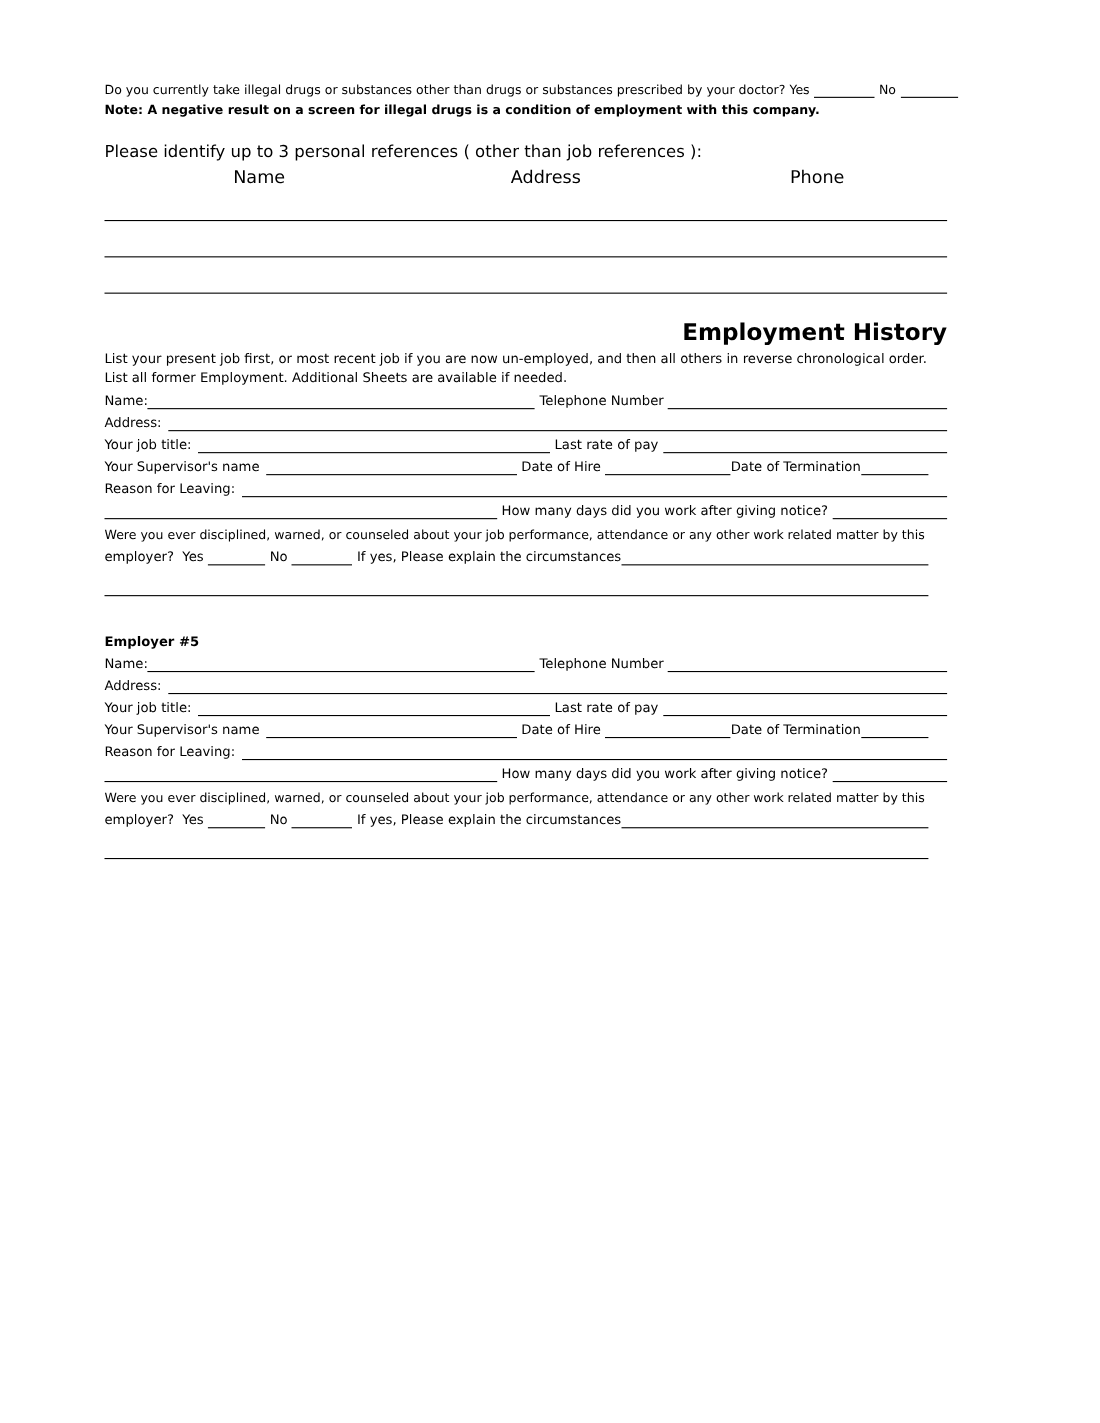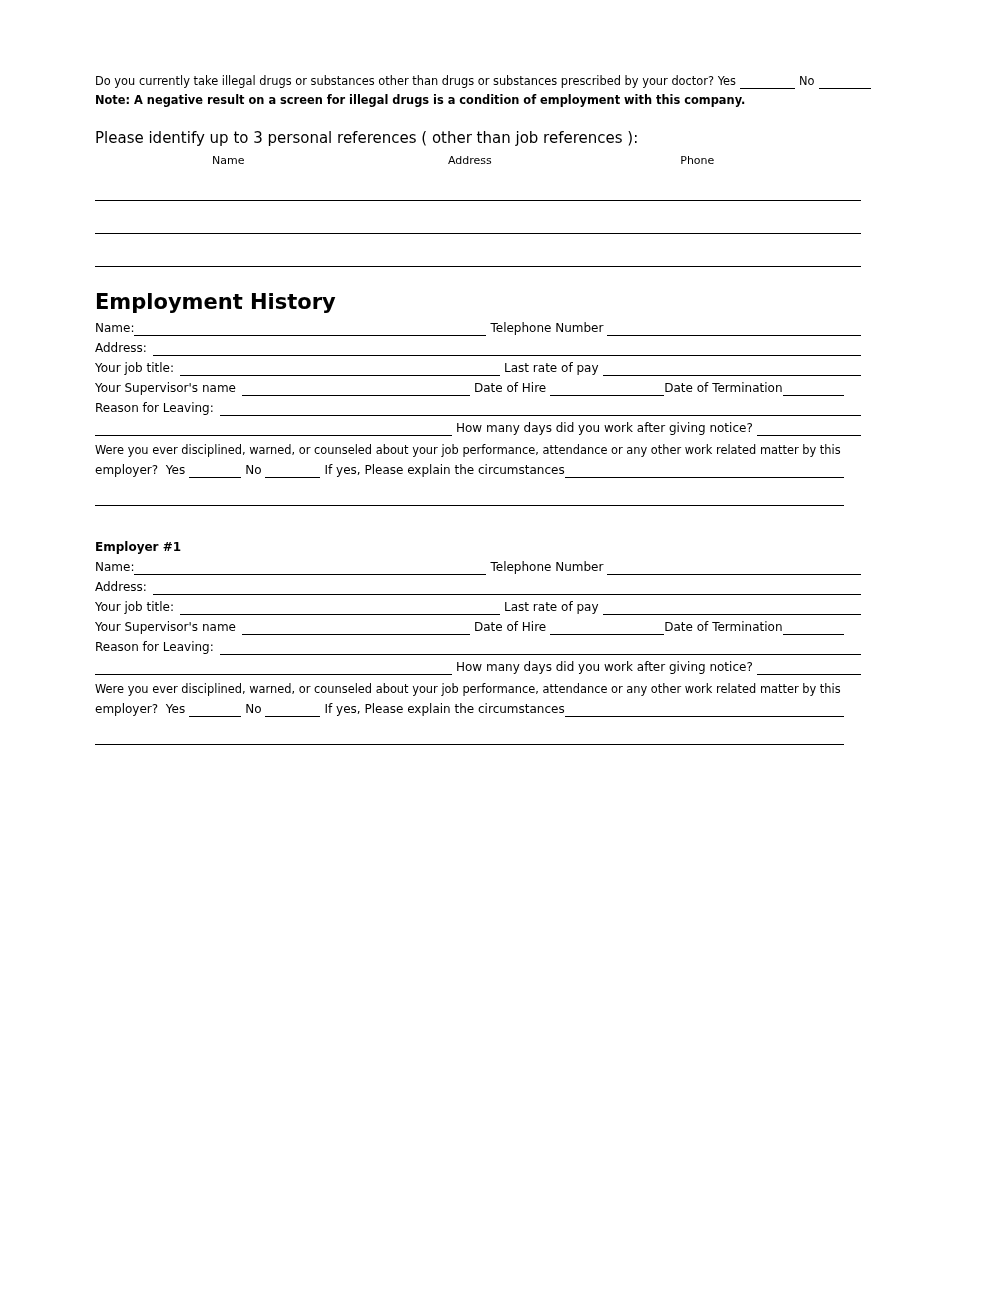--- a/index.html
+++ b/index.html
@@ -37,30 +37,30 @@
   .w357 { width: 357px; flex-shrink: 0; }
   .w52 { width: 52px; flex-shrink: 0; }
   .w55 { width: 55px; flex-shrink: 0; }
   .endshort { margin-right: 17px; }
   .gap4 { margin-left: 4px; margin-right: 4px; }
   .gapL { margin-left: 6px; }
 
   .drug-row { margin-top: 0; }
   .note-row { margin-top: 3px; }
   .intro { font-size: 15px; line-height: 19px; margin-top: 21px; }
-  .ref-headers { margin-top: 5px; font-size: 11px; line-height: 16px; }
+  .ref-headers { margin-top: 5px; font-size: 16px; line-height: 16px; }
   .ref-headers .h1 { margin-left: 117px; }
   .ref-headers .h2 { margin-left: 200px; }
   .ref-headers .h3 { margin-left: 185px; }
   .ref-line { display: block; width: 100%; height: 0; border-bottom: 1px solid #000; }
   .ref-line.first { margin-top: 31px; }
   .ref-line.next { margin-top: 32px; }
 
   .eh-title {
-    text-align: left;
+    text-align: right;
     font-weight: bold;
     font-size: 21px;
     line-height: 28px;
     margin-top: 21px;
   }
   .instructions { font-size: 12px; line-height: 17px; margin-top: 2px; }
   .emp-heading { font-size: 12px; line-height: 16px; font-weight: bold; margin-top: 4px; }
   .emp-heading.second { margin-top: 33px; }
   .frow { margin-top: 4px; }
   .textrow { margin-top: 6px; line-height: 16px; }
@@ -93,20 +93,21 @@
     <span class="h2">Address</span>
     <span class="h3">Phone</span>
   </div>
 
   <span class="ref-line first"></span>
   <span class="ref-line next"></span>
   <span class="ref-line next"></span>
 
   <div class="eh-title">Employment History</div>
 
+  <div class="instructions">List your present job first, or most recent job if you are now un-employed, and then all others in reverse chronological order. List all former Employment.  Additional Sheets are available if needed.</div>
 
 
   <div class="row t frow">
     <span class="lbl">Name:</span>
     <span class="line w352"></span>
     <span class="lbl gap4">Telephone Number</span>
     <span class="line fl"></span>
   </div>
 
   <div class="row t frow">
@@ -147,21 +148,21 @@
     <span class="lbl">employer?  Yes</span>
     <span class="line w52 gap4"></span>
     <span class="lbl">No</span>
     <span class="line w55 gap4"></span>
     <span class="lbl">If yes, Please explain the circumstances</span>
     <span class="line fl endshort"></span>
   </div>
 
   <span class="explain-line"></span>
 
-  <div class="emp-heading second">Employer #1</div>
+  <div class="emp-heading second">Employer #5</div>
 
   <div class="row t frow">
     <span class="lbl">Name:</span>
     <span class="line w352"></span>
     <span class="lbl gap4">Telephone Number</span>
     <span class="line fl"></span>
   </div>
 
   <div class="row t frow">
     <span class="lbl">Address:</span>

